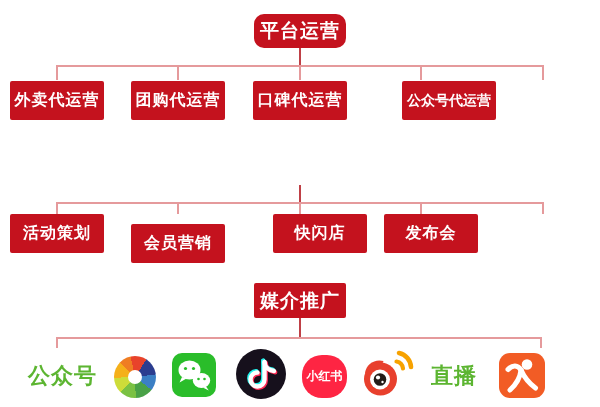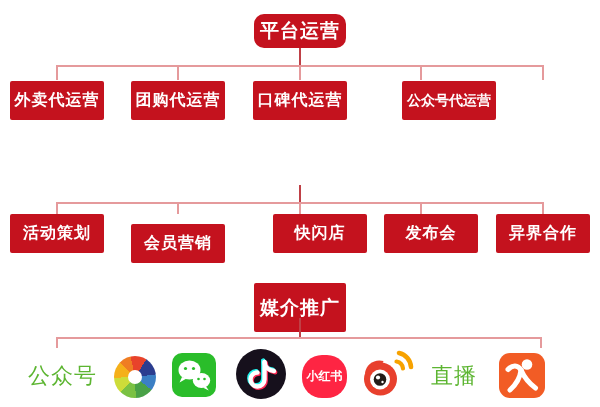--- a/index.html
+++ b/index.html
@@ -21,21 +21,21 @@
     position:absolute;background:var(--box-red);color:#fff;
     display:flex;align-items:center;justify-content:center;
     font-weight:bold;border-radius:2px;letter-spacing:1px;white-space:nowrap;
   }
   .parent{width:92px;height:34px;left:254px;font-size:19px;}
   .child{width:94px;height:39px;font-size:16px;}
   .fs-s{font-size:14px;letter-spacing:0;}
   .hline{position:absolute;height:2px;background:var(--connector-line);}
   .vtick{position:absolute;width:2px;background:var(--connector-line);}
   .vstub{position:absolute;width:2px;background:var(--connector-stub);}
-  .glabel{position:absolute;color:var(--green-label);font-weight:normal;font-size:22px;letter-spacing:1px;}
+  .glabel{position:absolute;color:var(--green-label);font-weight:bold;font-size:22px;letter-spacing:1px;}
   .appicon{position:absolute;display:flex;align-items:center;justify-content:center;}
   .aperture{
     left:114px;top:356px;width:42px;height:42px;border-radius:50%;
     background:conic-gradient(from -12deg,
       #e8432b 0 45deg,#2b3d8f 45deg 95deg,#3b7fc4 95deg 140deg,
       #49a147 140deg 190deg,#7ac143 190deg 235deg,#cddc39 235deg 280deg,
       #f5b01a 280deg 325deg,#ef7d23 325deg 360deg);
   }
   .aperture::after{
     content:"";position:absolute;left:14px;top:14px;width:14px;height:14px;
@@ -76,23 +76,22 @@
   <div class="vtick" style="left:56px;top:203px;height:11px;"></div>
   <div class="vtick" style="left:177px;top:203px;height:11px;"></div>
   <div class="vtick" style="left:299px;top:203px;height:11px;"></div>
   <div class="vtick" style="left:420px;top:203px;height:11px;"></div>
   <div class="vtick" style="left:542px;top:203px;height:11px;"></div>
 
   <div class="box child" style="left:10px;top:214px;">活动策划</div>
   <div class="box child" style="left:131px;top:224px;">会员营销</div>
   <div class="box child" style="left:253px;top:214px;margin-left:20px;">快闪店</div>
   <div class="box child" style="left:384px;top:214px;">发布会</div>
-  <div class="box child" style="left:496px;top:214px;">异界合作</div>
 
-  <div class="box parent" style="top:283px;height:49px;">媒介推广</div>
+  <div class="box parent" style="top:283px;height:35px;">媒介推广</div>
 
   <div class="vstub" style="left:299px;top:318px;height:19px;"></div>
   <div class="hline" style="left:56px;top:337px;width:486px;"></div>
   <div class="vtick" style="left:56px;top:338px;height:10px;"></div>
   <div class="vtick" style="left:540px;top:338px;height:10px;"></div>
 
   <div class="glabel" style="left:28px;top:361px;">公众号</div>
 
   <div class="appicon aperture"></div>
 

